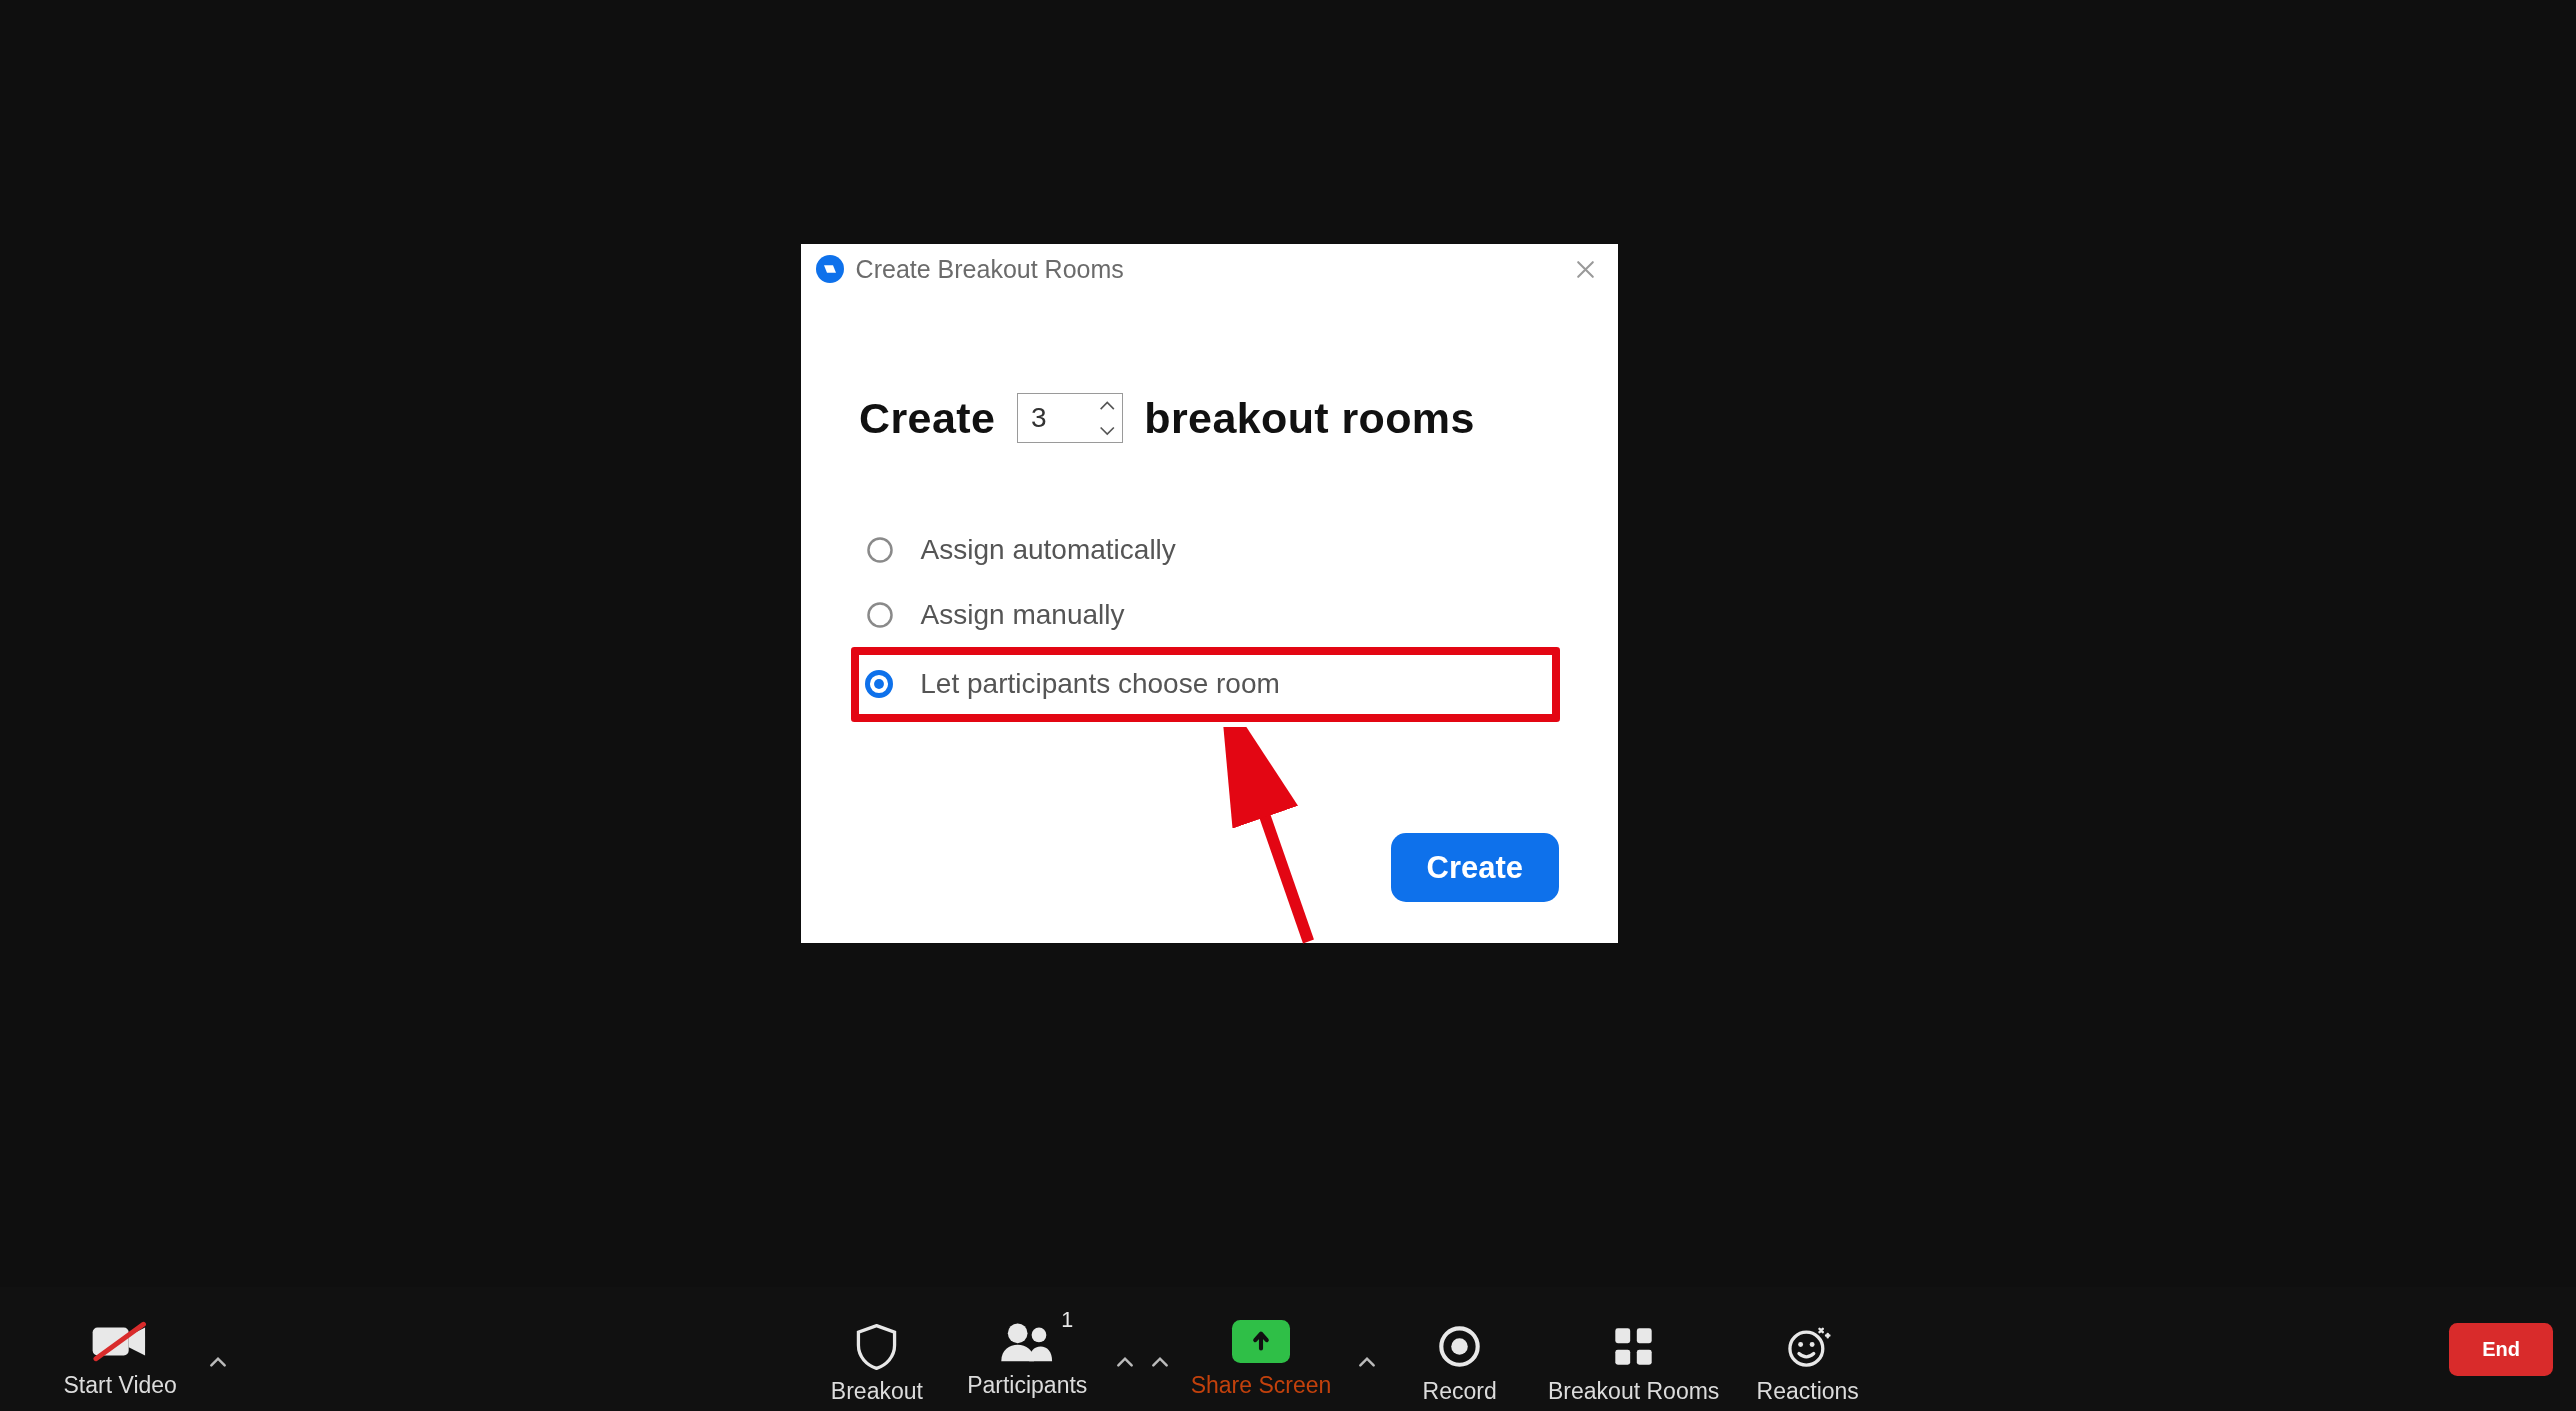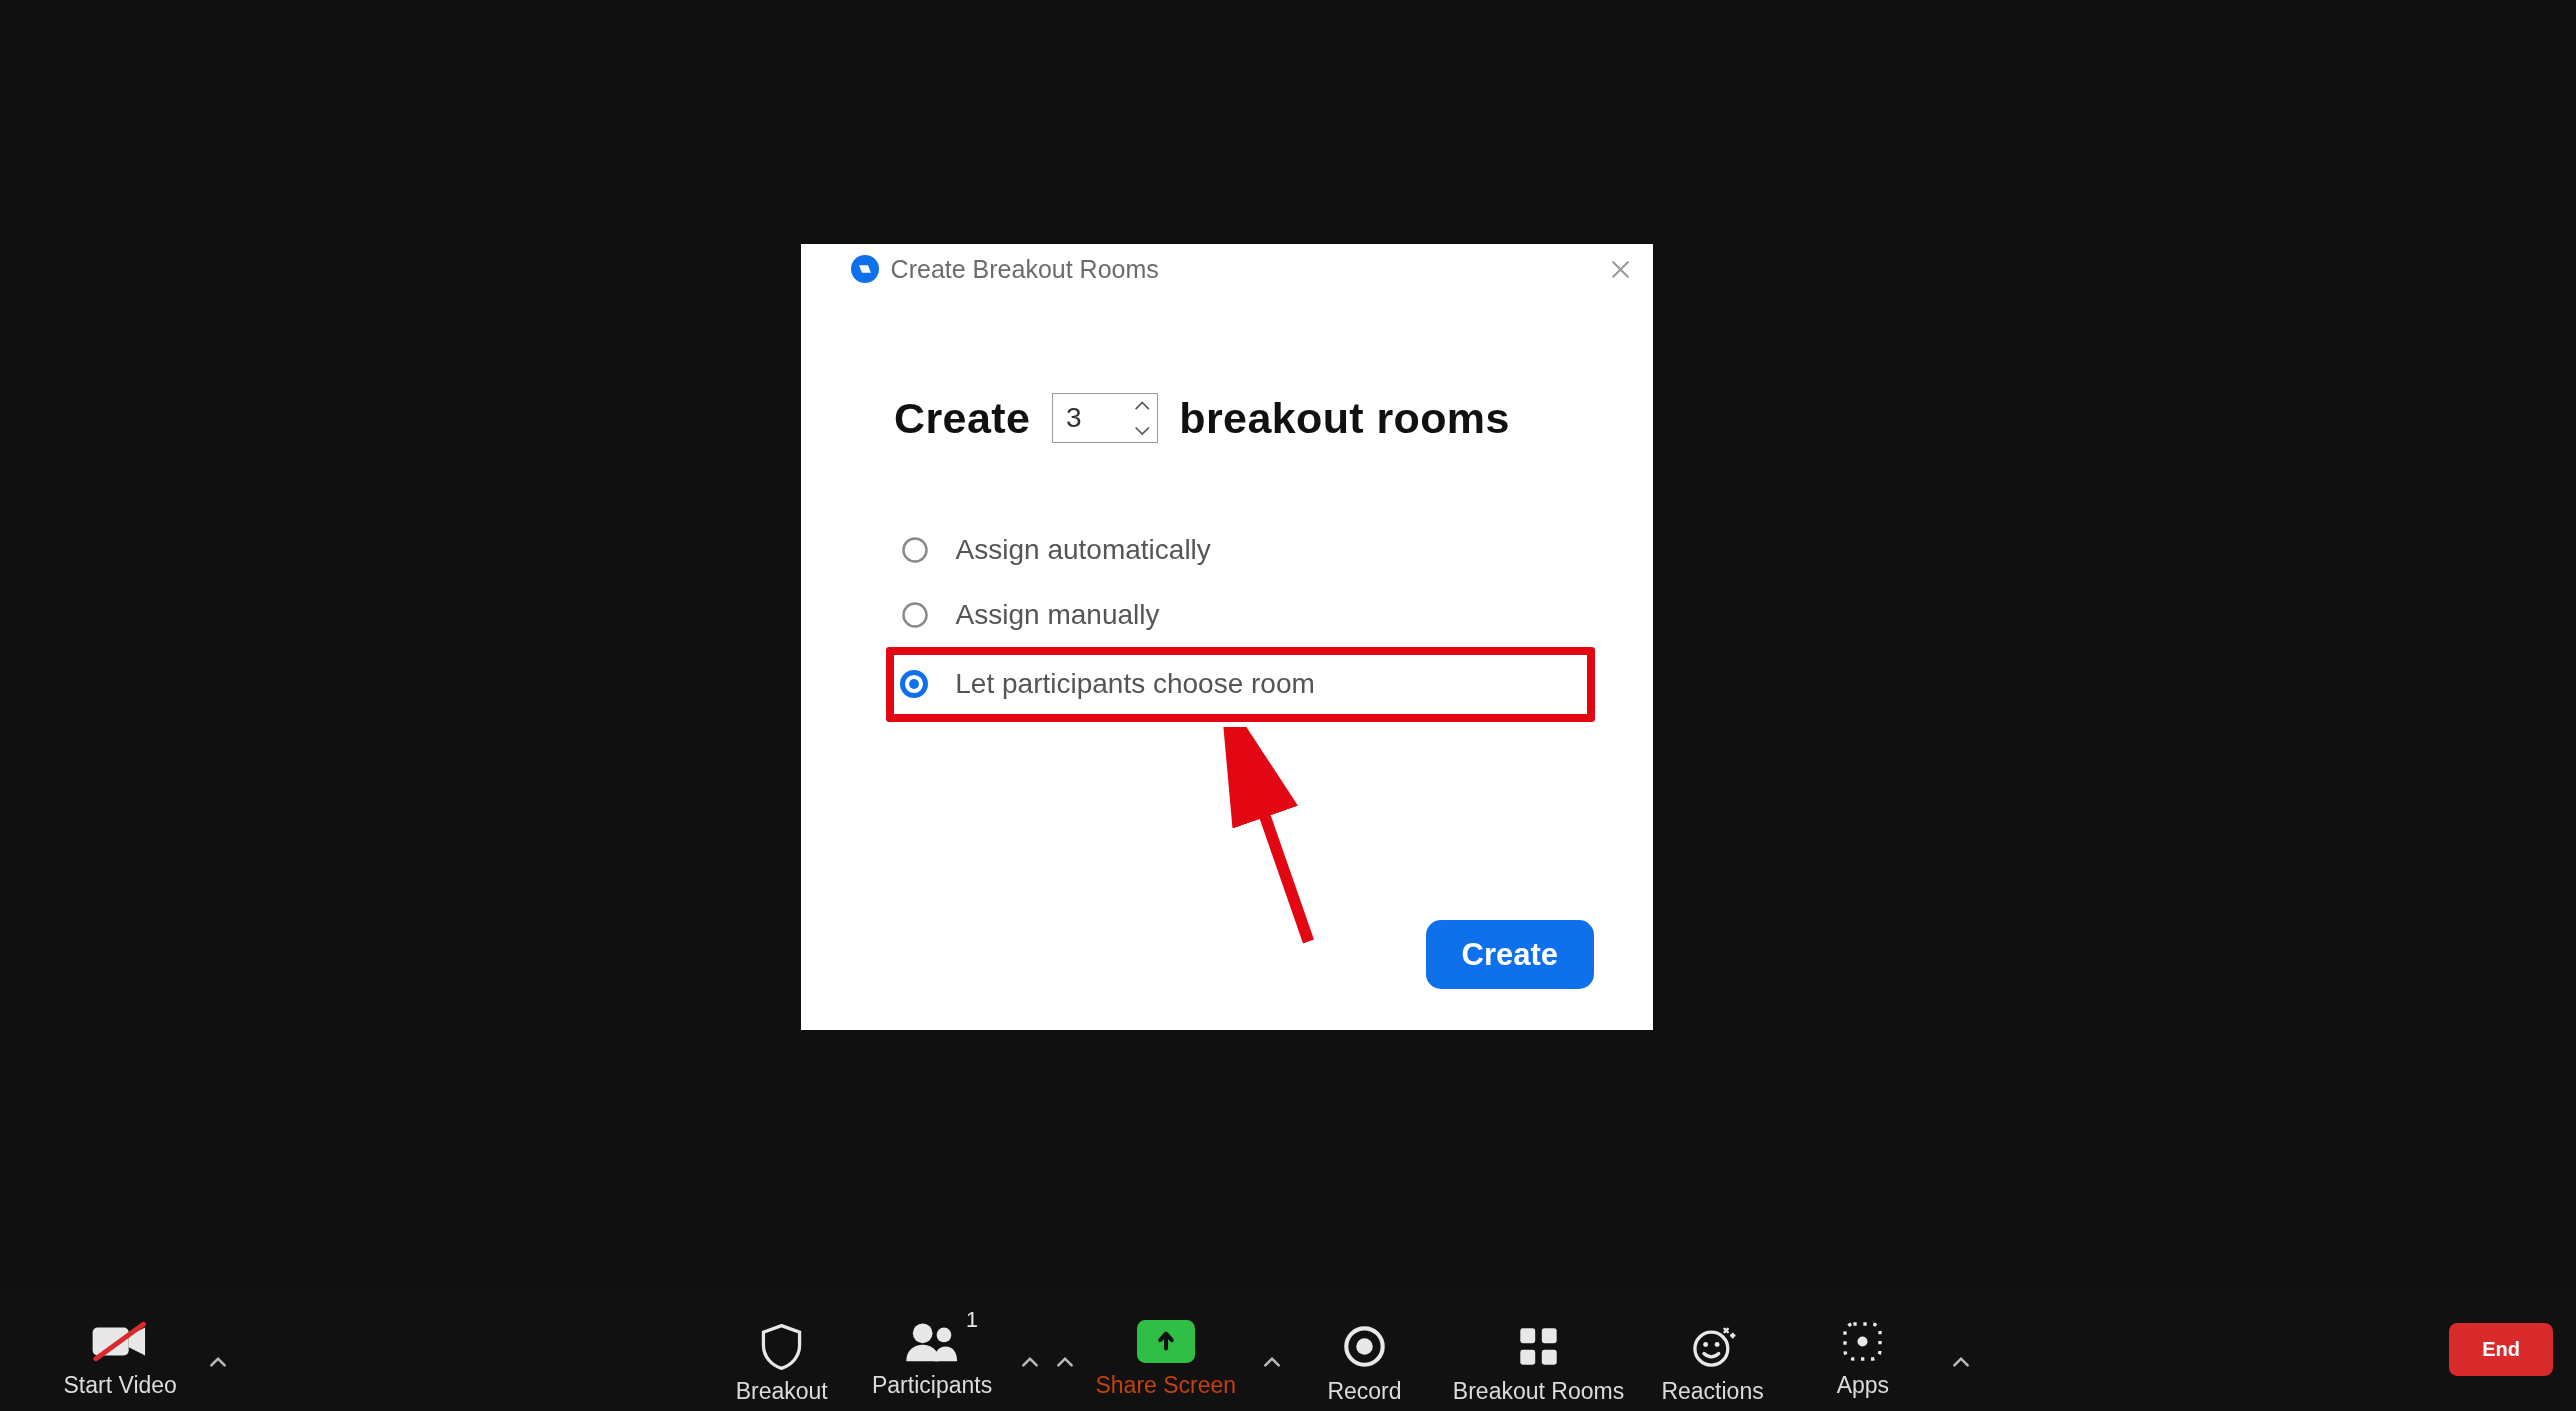--- a/index.html
+++ b/index.html
@@ -12,24 +12,23 @@
     overflow: hidden;
     position: relative;
   }
 
   
   .dialog {
     position: absolute;
     left: 801px;
     top: 244px;
     width: 817px;
-    height: 786px;
+    height: 699px;
     background: #ffffff;
     box-shadow: 0 0 0 0.8px rgba(0,0,0,.08);
-    padding-left: 35px;
   }
   .titlebar {
     display: flex;
     align-items: center;
     height: 50px;
     padding: 0 15px;
     font-size: 25px;
     color: #6b6b6b;
   }
   .titlebar .zoom-logo {
@@ -415,35 +414,19 @@
         <circle cx="26" cy="30" r="20" fill="none" stroke="#e8e8e8" stroke-width="4"></circle>
         <circle cx="19" cy="25" r="3" fill="#e8e8e8"></circle>
         <circle cx="33" cy="25" r="3" fill="#e8e8e8"></circle>
         <path d="M17 36 Q26 44 35 36" stroke="#e8e8e8" stroke-width="4" fill="none" stroke-linecap="round"></path>
         <path d="M42 6 L46 10 M46 6 L42 10 M50 14 L54 14 M52 12 L52 16" stroke="#e8e8e8" stroke-width="3" stroke-linecap="round"></path>
       </svg>
     </span>
     <span class="label">Reactions</span>
   </div>
 
-  <div class="tb-group">
-    <div class="tb-item">
-      <span class="icon">
-        <svg width="45" height="45" viewBox="0 0 54 54">
-          <rect x="6" y="6" width="42" height="42" rx="10" fill="none" stroke="#e8e8e8" stroke-width="4" stroke-dasharray="4 8"></rect>
-          <circle cx="27" cy="27" r="6" fill="#e8e8e8"></circle>
-        </svg>
-      </span>
-      <span class="label">Apps</span>
-    </div>
-    <div class="caret-btn">
-      <svg width="20" height="20" viewBox="0 0 24 24">
-        <path d="M4 16 L12 8 L20 16" stroke="#bbb" stroke-width="3" fill="none" stroke-linecap="round"></path>
-      </svg>
-    </div>
-  </div>
 
 
   <div class="spacer"></div>
 
   <button class="end-btn">End</button>
 </div>
 
 
 </body></html>

